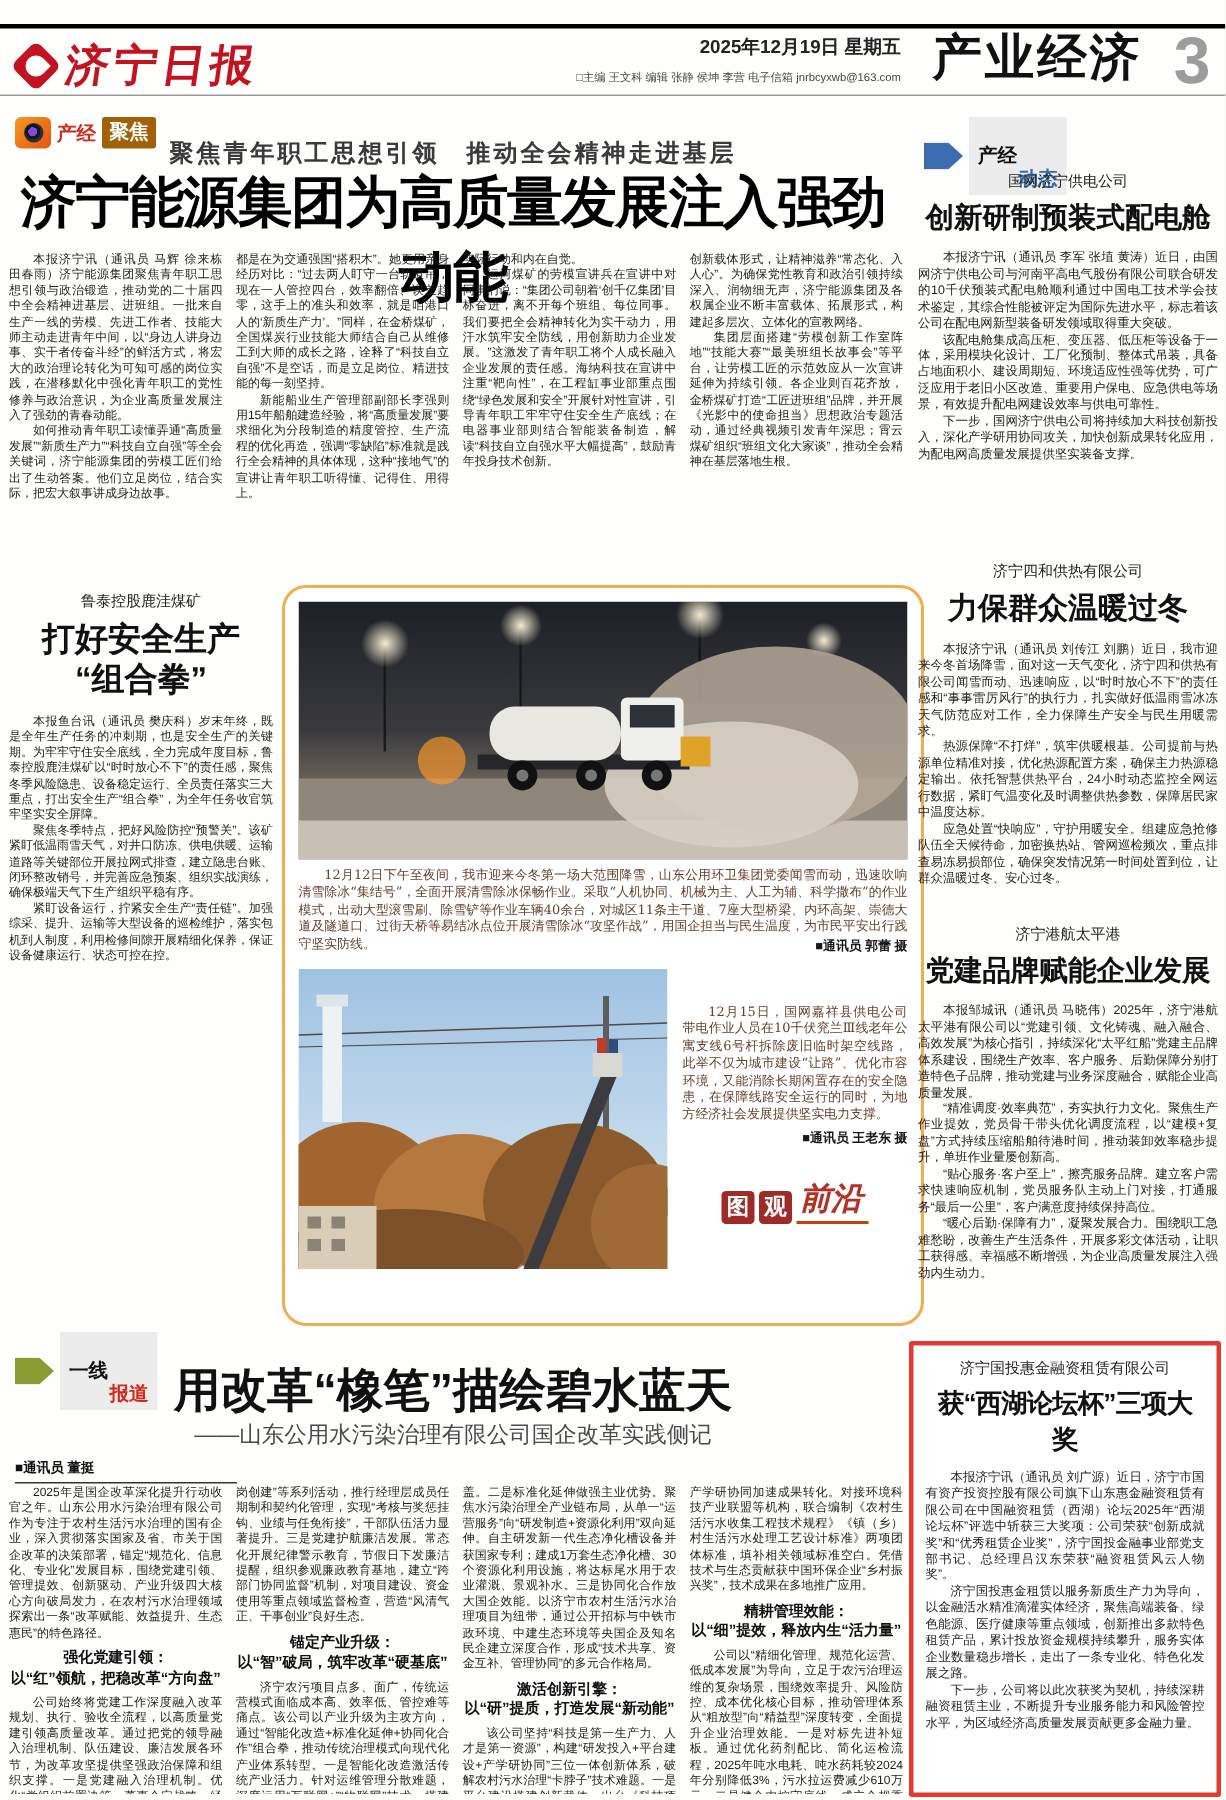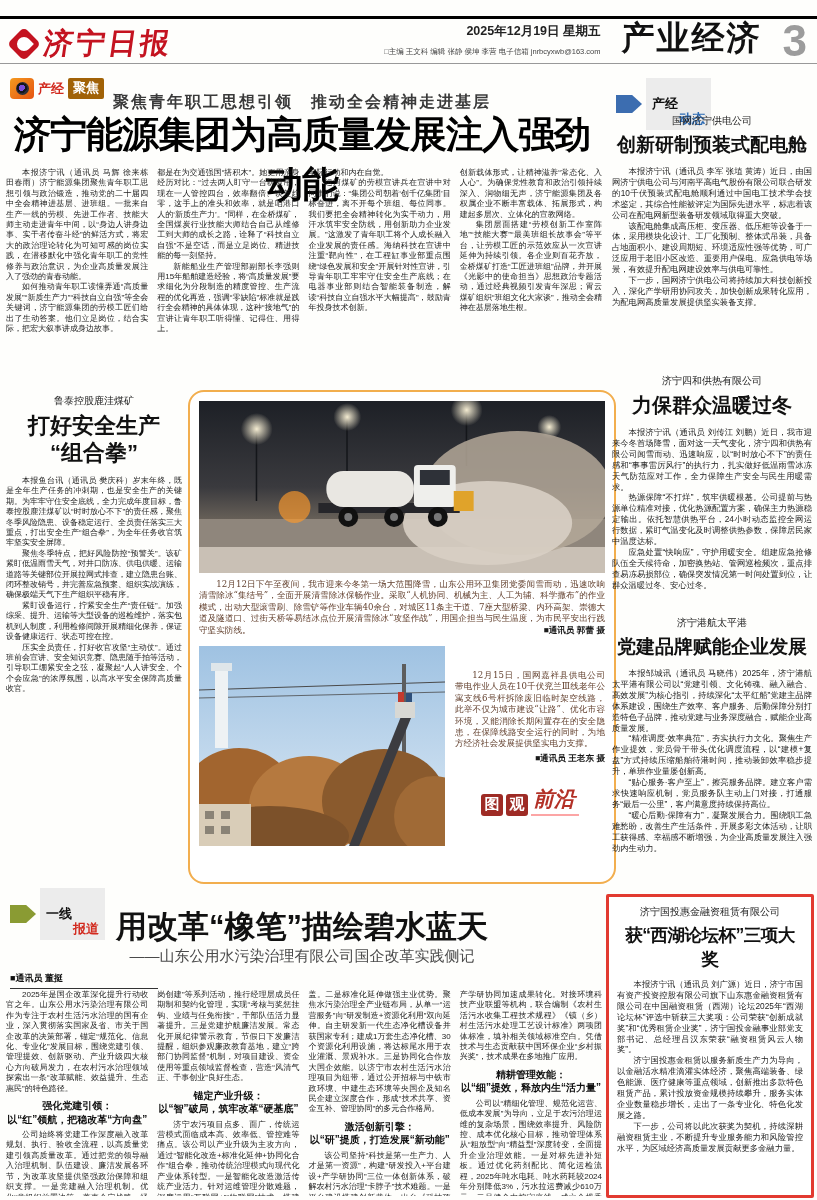--- a/index.html
+++ b/index.html
@@ -46,21 +46,21 @@
   .photo1{width:100%;height:172px;display:block;}
   .caption{font-family:"DejaVu Serif",serif;font-size:8.6px;line-height:11.4px;color:#63402e;text-align:justify;text-indent:2em;margin-top:6px;}
   .credit{font-size:8.6px;font-weight:bold;color:#1a1a1a;text-align:right;margin-top:-11px;}
   .photo2-row{display:flex;gap:10px;margin-top:9px;}
   .photo2{width:246px;height:200px;flex:none;}
   .cap2wrap{flex:1;padding-top:24px;}
   .credit2{font-size:8.6px;font-weight:bold;color:#1a1a1a;text-align:right;margin-top:3px;}
   .fig-logo{display:flex;align-items:flex-end;justify-content:center;gap:3px;margin-top:20px;}
   .fig-box{width:22px;height:22px;background:#9e2b25;color:#fff;font-weight:bold;font-size:15px;display:flex;align-items:center;justify-content:center;border-radius:3px;}
   .fig-box.lower{margin-top:6px;}
-  .fig-script{font-family:"DejaVu Serif",serif;font-style:italic;font-weight:bold;font-size:21px;color:#b33127;border-bottom:2px solid #fca5a5;padding:0 4px 1px 2px;}
+  .fig-script{font-family:"DejaVu Serif",serif;font-style:italic;font-weight:bold;font-size:21px;color:#b33127;border-bottom:2px solid #c2410c;padding:0 4px 1px 2px;}
   
   .fl-headline{position:absolute;left:0;top:906px;width:604px;text-align:center;font-size:31px;font-weight:900;letter-spacing:0px;}
   .fl-subtitle{position:absolute;left:0;top:947px;width:604px;text-align:center;font-size:15px;color:#4a4a4a;}
   .fl-byline{position:absolute;left:10px;top:972px;font-size:9px;font-weight:bold;border-bottom:1px solid #333;width:148px;padding-bottom:3px;}
   .fl-cols{position:absolute;left:6px;top:990px;width:596px;height:206px;display:flex;gap:9px;overflow:hidden;justify-content:center;}
   .subhead{font-size:10px;font-weight:bold;text-align:center;line-height:13.5px;margin:5px 0 4px 0;}
   
   .r-art{position:absolute;left:612px;width:200px;}
   .r-headline{font-size:19px;font-weight:900;text-align:center;letter-spacing:0px;margin:2px 0 8px 0;}
   .r-body p{font-size:8.3px;line-height:10.9px;text-align:justify;margin:0;text-indent:2em;color:#1c1c1c;}
@@ -119,21 +119,20 @@
 
   <div class="lutai">
     <div class="art-kicker">鲁泰控股鹿洼煤矿</div>
     <div class="lutai-headline">
       <div>打好安全生产</div>
       <div>“组合拳”</div>
     </div>
     <p class="body">本报鱼台讯（通讯员 樊庆科）岁末年终，既是全年生产任务的冲刺期，也是安全生产的关键期。为牢牢守住安全底线，全力完成年度目标，鲁泰控股鹿洼煤矿以“时时放心不下”的责任感，聚焦冬季风险隐患、设备稳定运行、全员责任落实三大重点，打出安全生产“组合拳”，为全年任务收官筑牢坚实安全屏障。</p>
     <p class="body">聚焦冬季特点，把好风险防控“预警关”。该矿紧盯低温雨雪天气，对井口防冻、供电供暖、运输道路等关键部位开展拉网式排查，建立隐患台账、闭环整改销号，并完善应急预案、组织实战演练，确保极端天气下生产组织平稳有序。</p>
     <p class="body">紧盯设备运行，拧紧安全生产“责任链”。加强综采、提升、运输等大型设备的巡检维护，落实包机到人制度，利用检修间隙开展精细化保养，保证设备健康运行、状态可控在控。</p>
-    <p class="body">压实全员责任，打好收官攻坚“主动仗”。通过班前会宣讲、安全知识竞赛、隐患随手拍等活动，引导职工绷紧安全之弦，凝聚起“人人讲安全、个个会应急”的浓厚氛围，以高水平安全保障高质量收官。</p>
   </div>
 
   <div class="photo-box">
     <div class="photo1">
       <svg width="100%" height="100%" viewBox="0 0 408 172" preserveAspectRatio="none">
         <defs>
           <linearGradient id="g1" x1="0" y1="0" x2="0" y2="1">
             <stop offset="0" stop-color="#1d2026"></stop>
               <stop offset="0.5" stop-color="#3a3a3e"></stop>
             <stop offset="0.72" stop-color="#6e665c"></stop>

